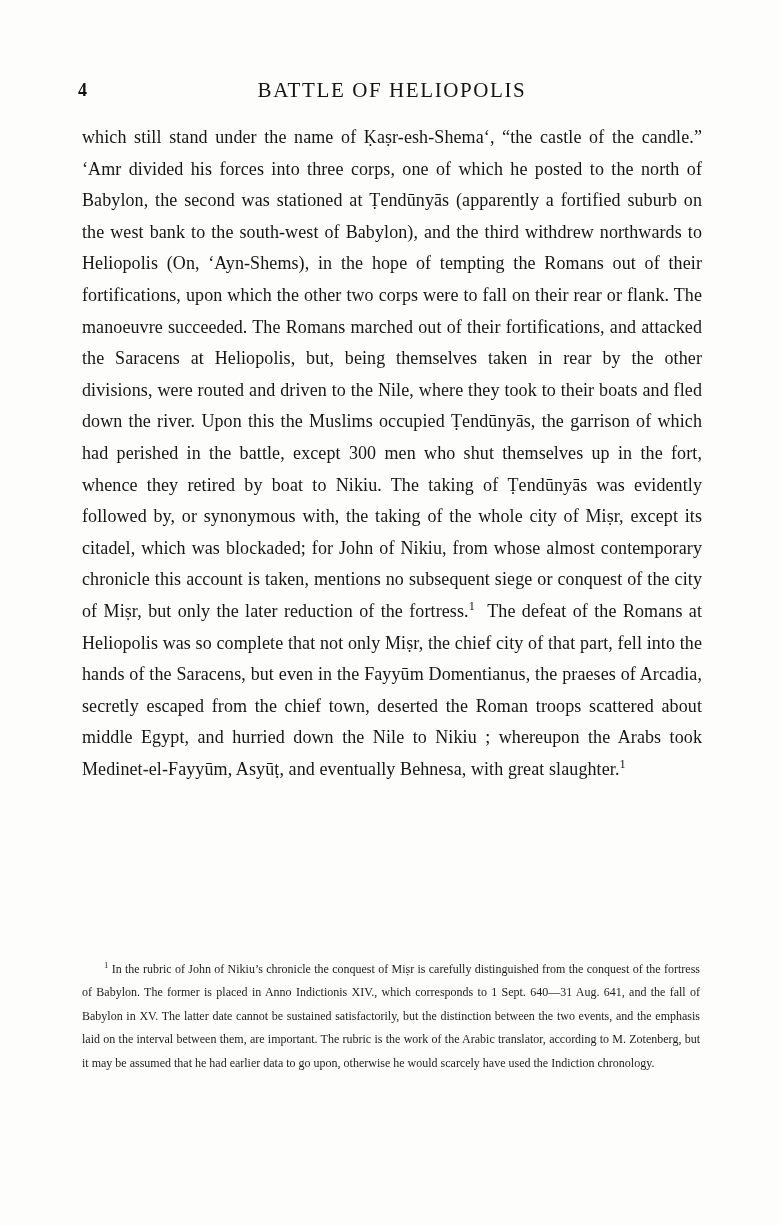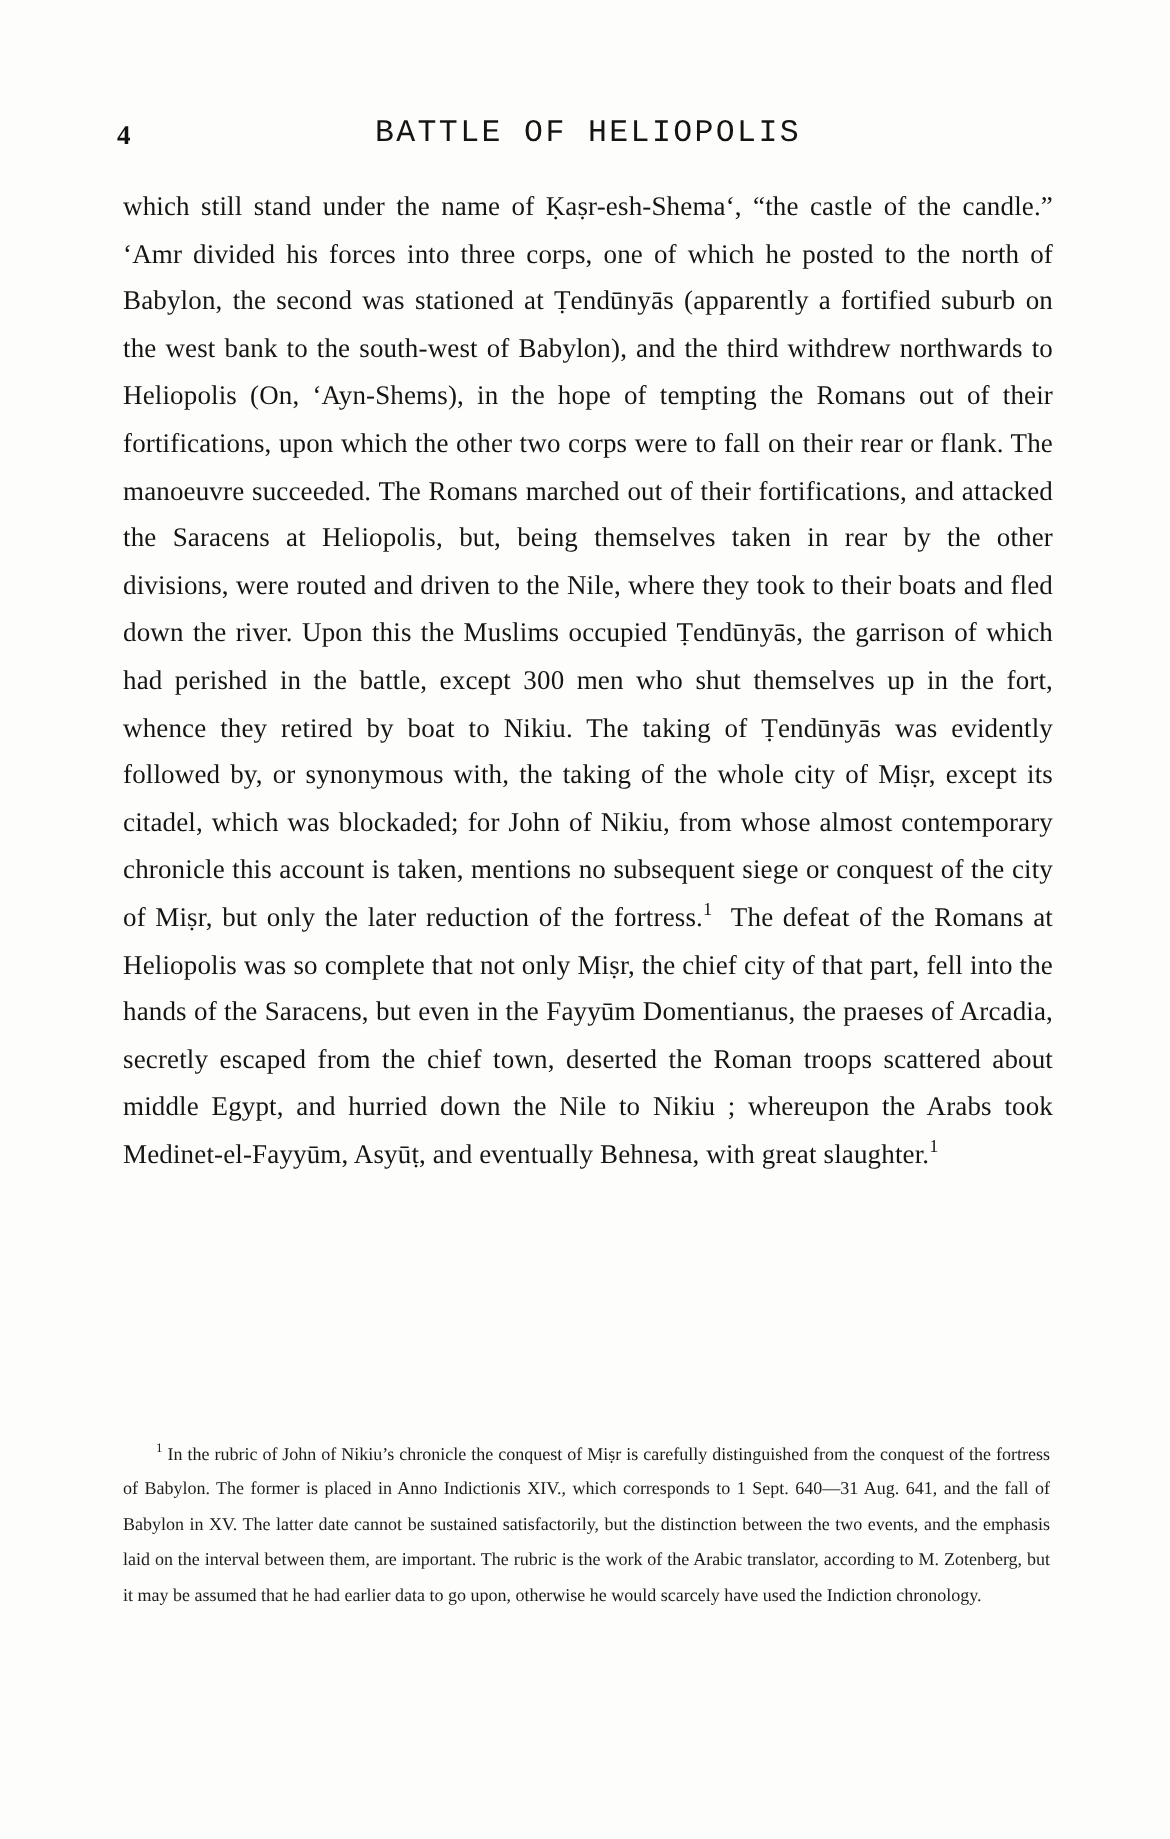--- a/index.html
+++ b/index.html
@@ -37,21 +37,21 @@
     font-weight: bold;
     font-size: 18px;
     color: #111;
   }
   .running-head {
     position: absolute;
     left: 0;
     top: 0;
     width: 628px;
     text-align: center;
-    font-family: Liberation Mono, monospace;
+    font-family: Liberation Serif, serif;
     font-size: 21px;
     letter-spacing: 1.6px;
     color: #141414;
     white-space: nowrap;
   }
   .body-text {
     position: absolute;
     left: 82px;
     top: 122px;
     width: 620px;

